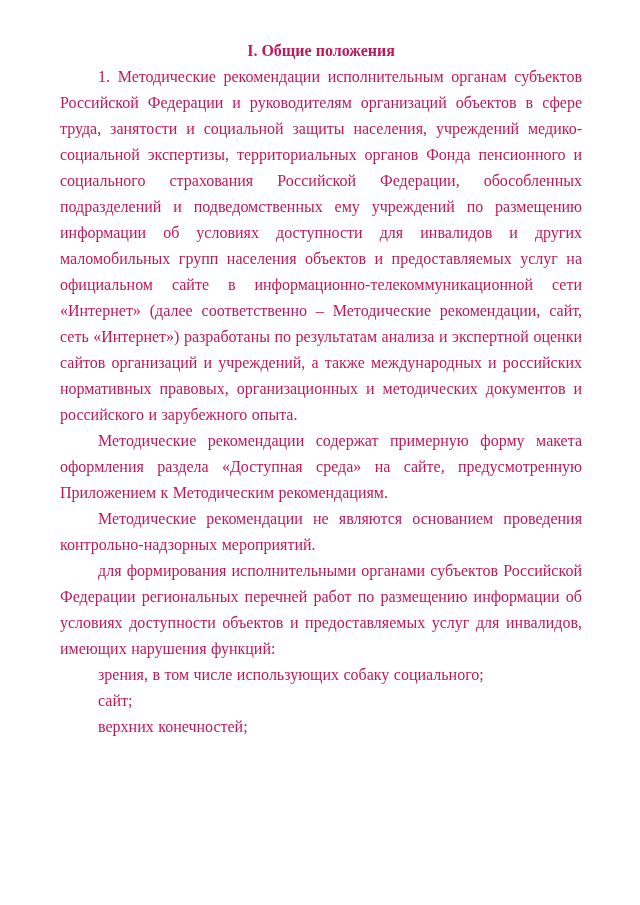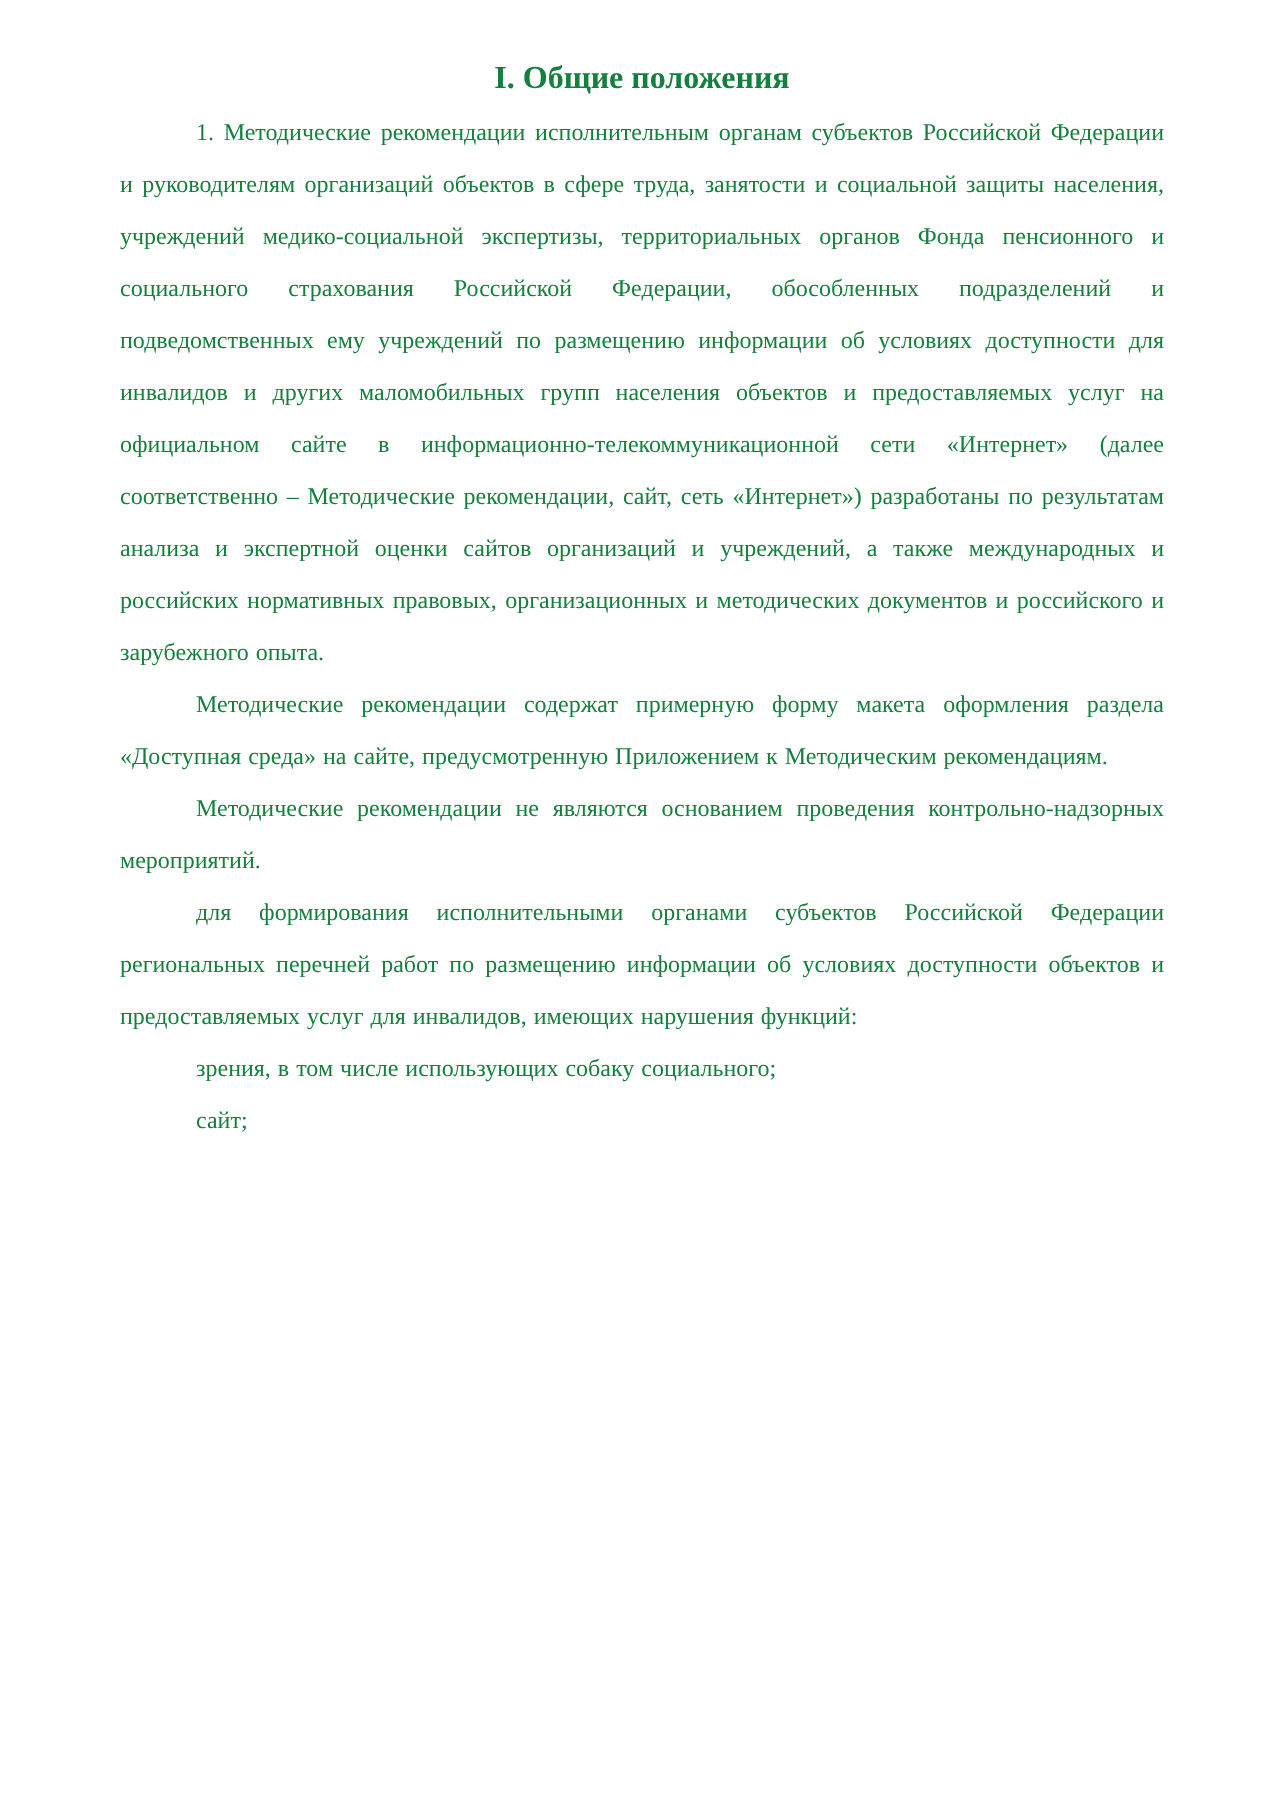--- a/index.html
+++ b/index.html
@@ -6,35 +6,35 @@
     margin: 0;
     padding: 0;
     background: #ffffff;
   }
   .page {
     position: relative;
     width: 640px;
     height: 905px;
     background: #ffffff;
     box-sizing: border-box;
-    padding: 27px 58px 0 60px;
+    padding: 38px 58px 0 60px;
     font-family: "Liberation Serif", "DejaVu Serif", serif;
-    color: #15803d;
+    color: #be185d;
     overflow: hidden;
   }
   .doc-heading {
     font-size: 16px;
     line-height: 26px;
     font-weight: bold;
     text-align: center;
     margin: 0;
     padding: 0;
   }
   .doc-paragraph {
-    font-size: 12px;
+    font-size: 16px;
     line-height: 26px;
     margin: 0;
     padding: 0;
     text-align: justify;
     text-indent: 38px;
     word-spacing: 0.5px;
     hyphens: none;
     -webkit-hyphens: none;
   }
 </style>
@@ -51,13 +51,14 @@
   <p class="doc-paragraph">Методические рекомендации не являются основанием проведения контрольно-надзорных мероприятий.</p>
 
 
 
   <p class="doc-paragraph">для формирования исполнительными органами субъектов Российской Федерации региональных перечней работ по размещению информации об условиях доступности объектов и предоставляемых услуг для инвалидов, имеющих нарушения функций:</p>
 
   <p class="doc-paragraph">зрения, в том числе использующих собаку социального;</p>
 
   <p class="doc-paragraph">сайт;</p>
 
+  <p class="doc-paragraph">верхних конечностей;</p>
 </div>
 
 </body></html>

